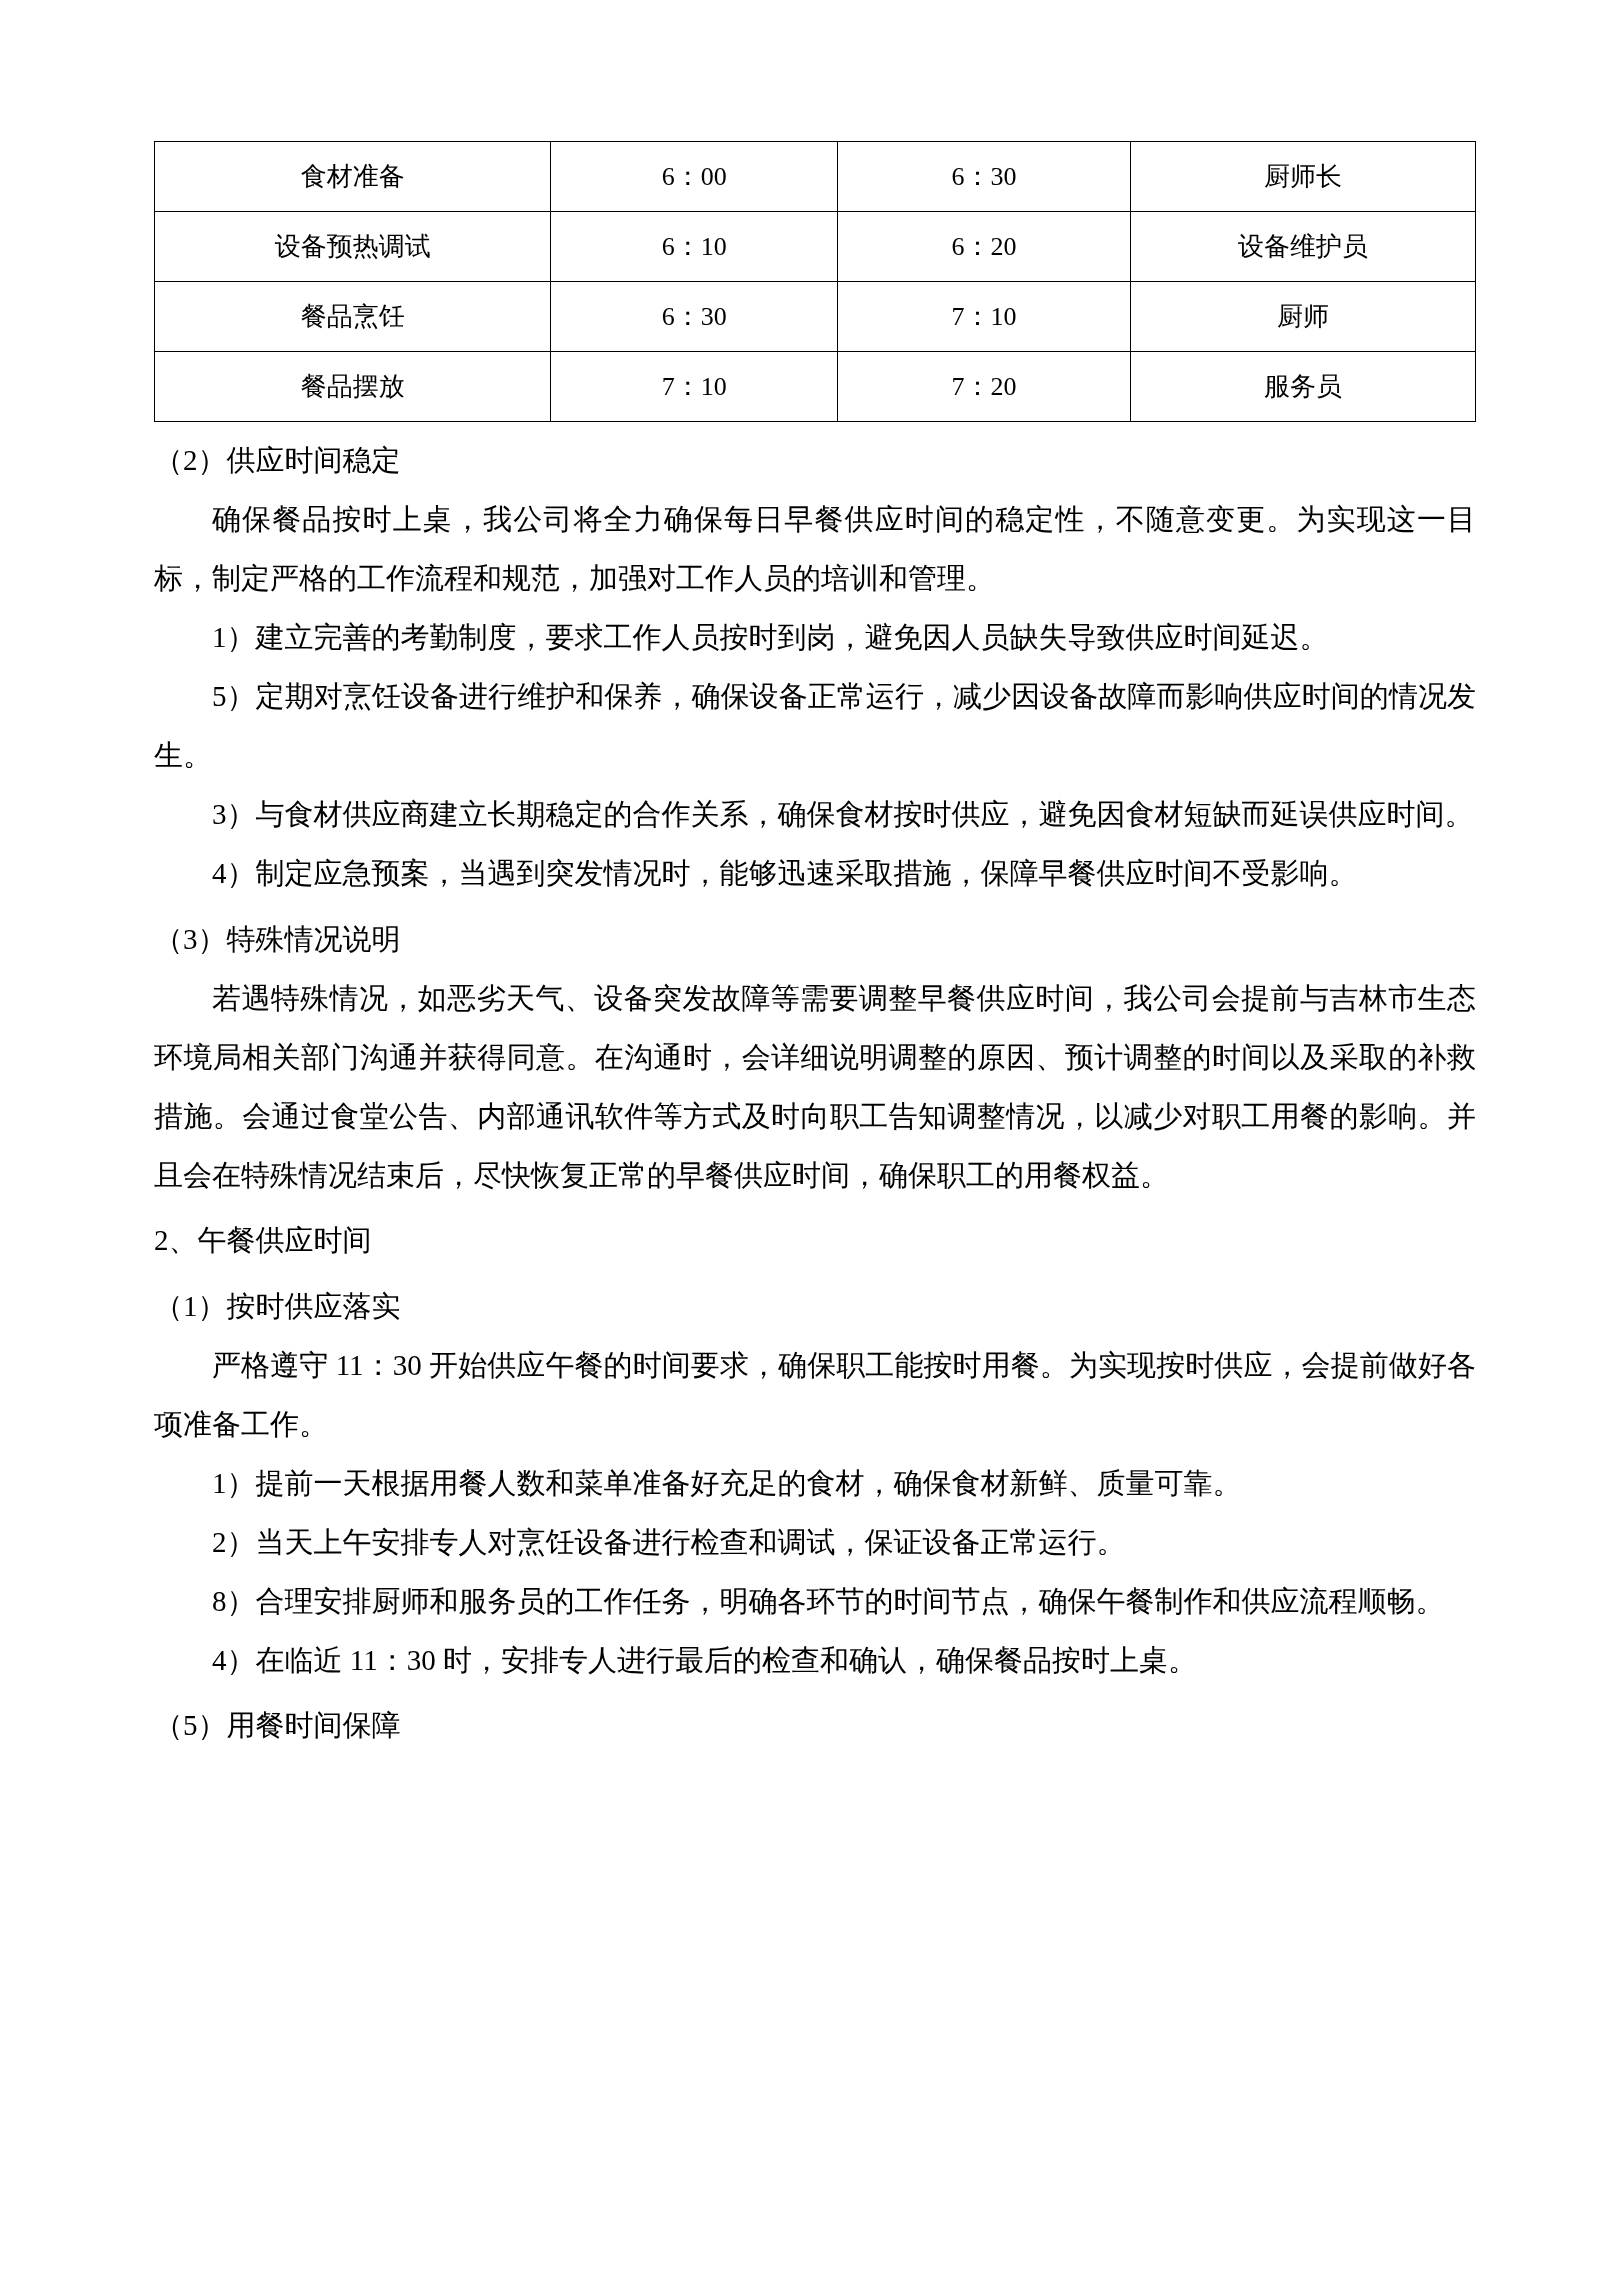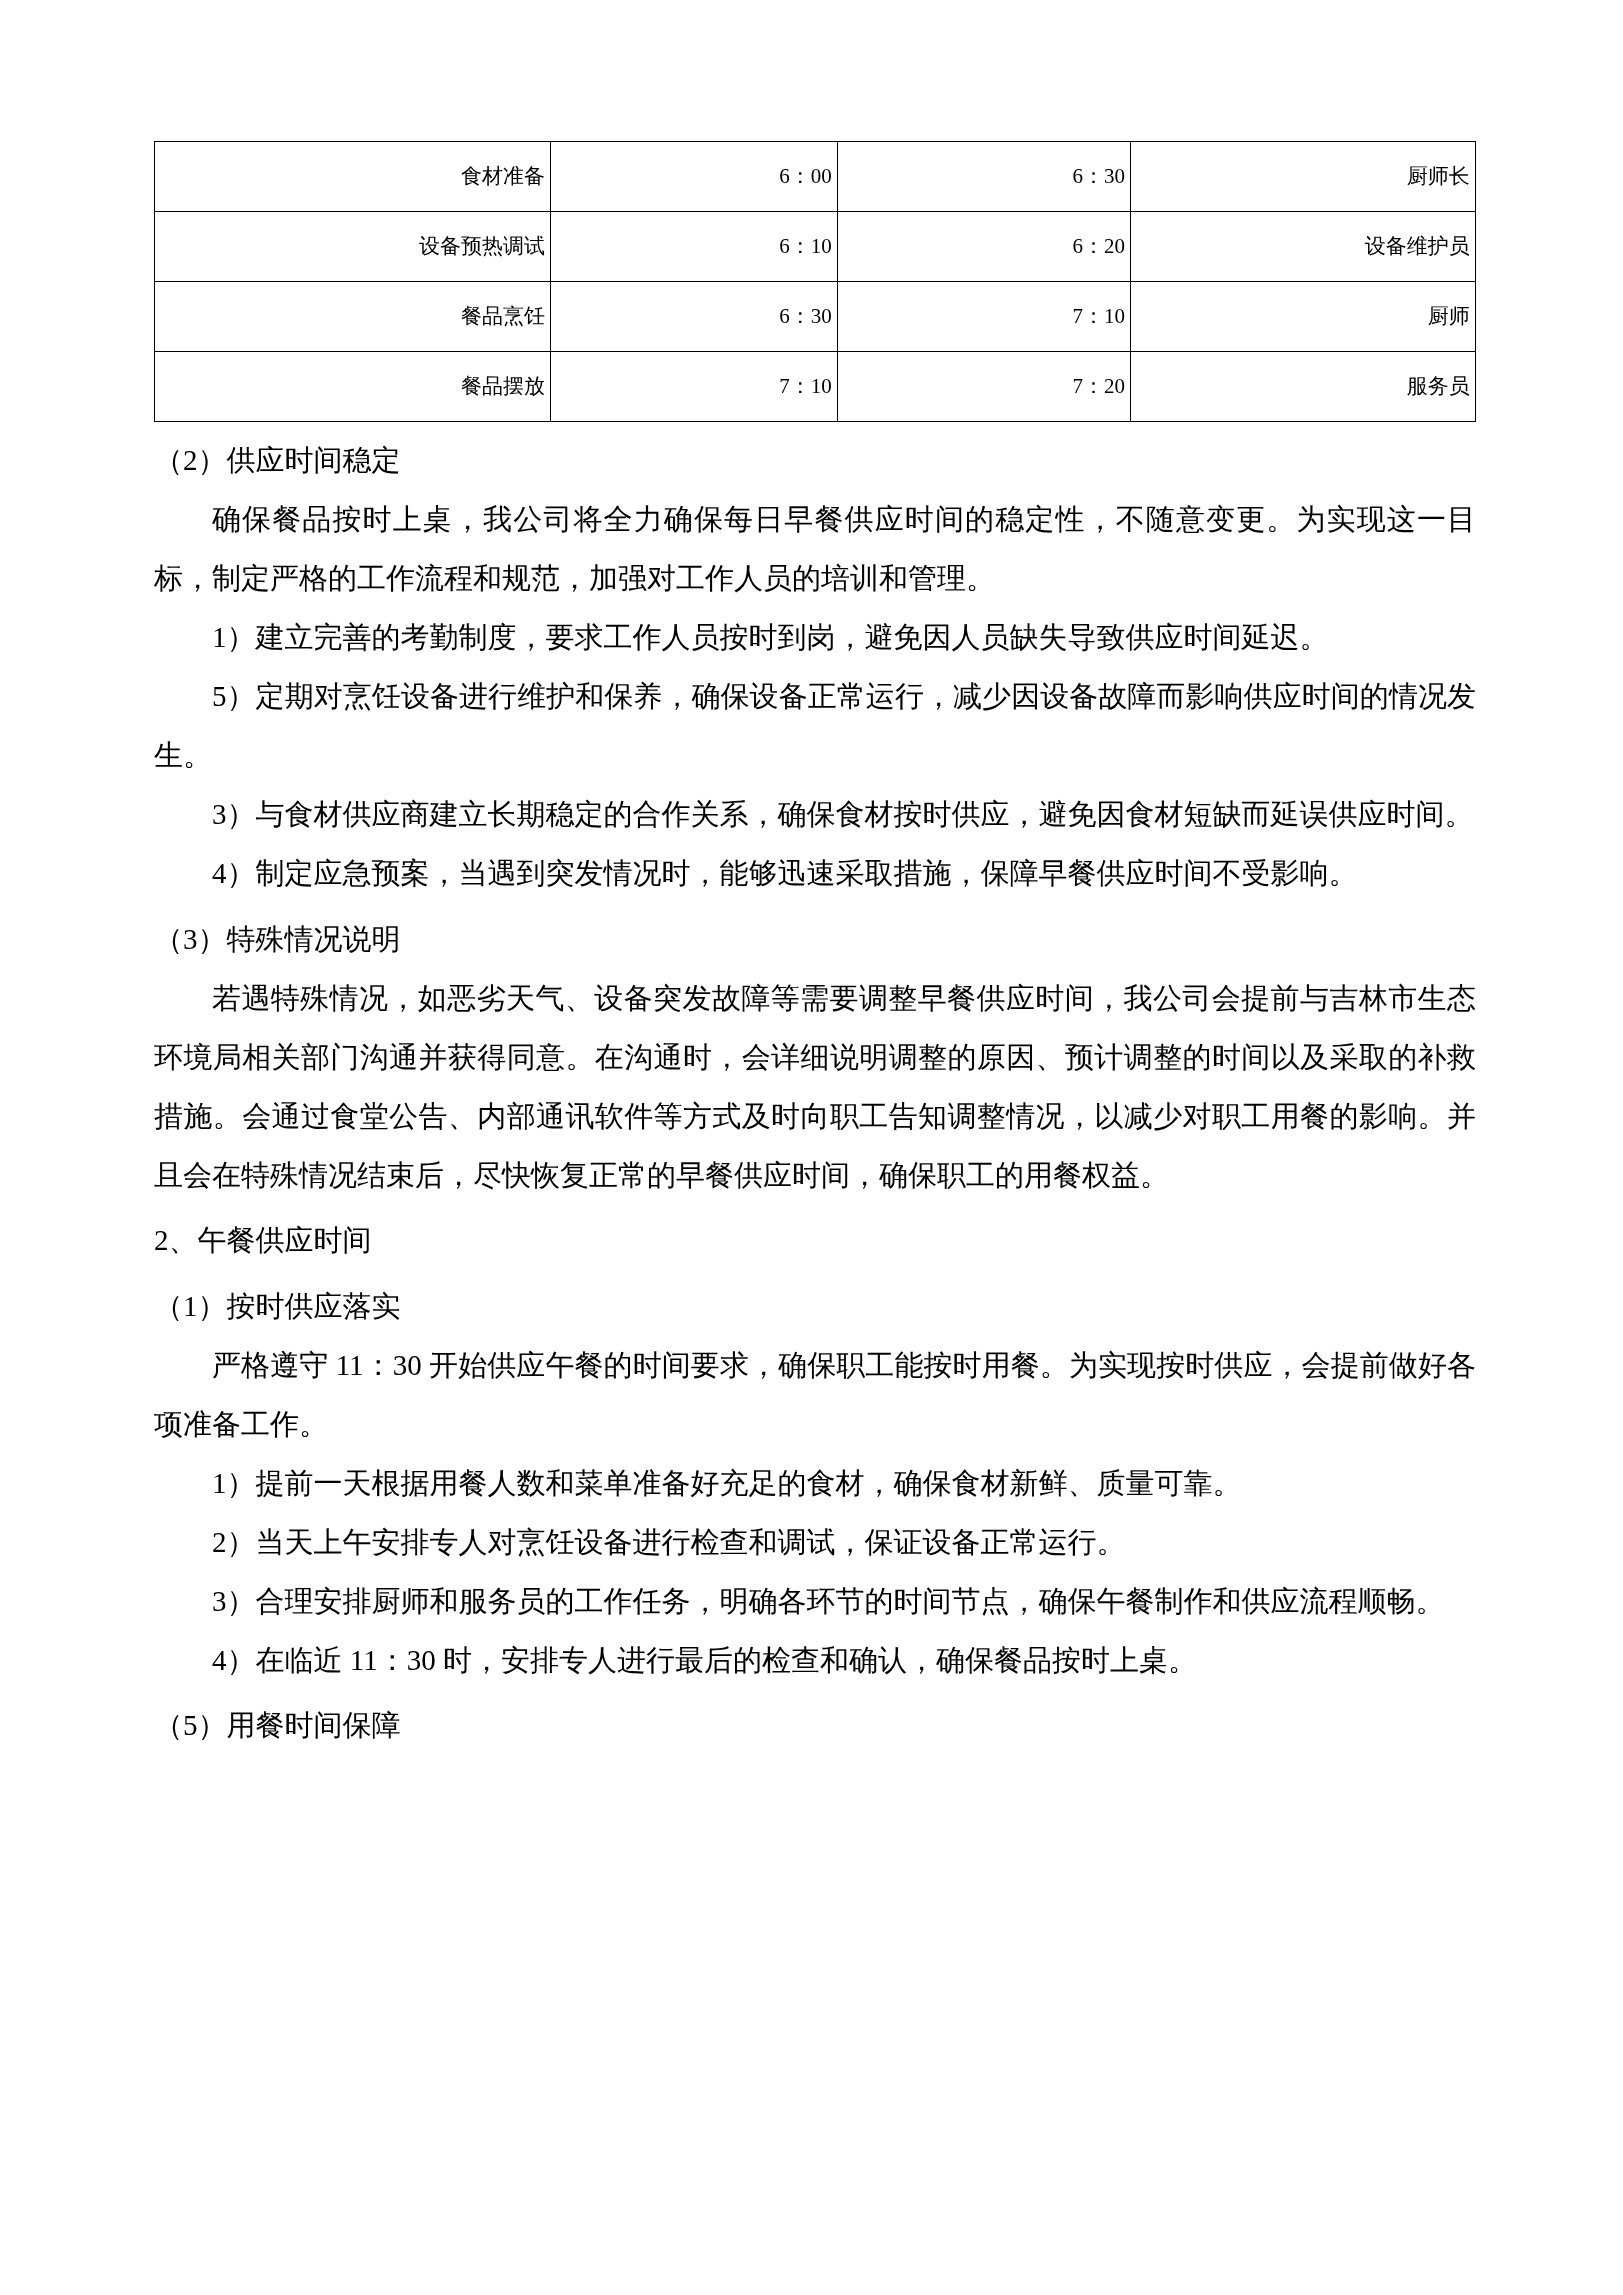--- a/index.html
+++ b/index.html
@@ -16,23 +16,23 @@
     line-height: 59px;
   }
   table.schedule {
     width: 100%;
     border-collapse: collapse;
     table-layout: fixed;
   }
   table.schedule td {
     border: 1.3px solid #000000;
     height: 70px;
-    text-align: right;
+    text-align: center;
     vertical-align: middle;
-    font-size: 21px;
+    font-size: 26px;
     line-height: 1.2;
     padding: 2.6px 5.2px;
   }
   col.c1 { width: 30%; }
   col.c2 { width: 21.7%; }
   col.c3 { width: 22.2%; }
   col.c4 { width: 26.1%; }
   .para {
     text-indent: 2em;
     text-align: justify;
@@ -92,20 +92,20 @@
     <div class="para">4）制定应急预案，当遇到突发情况时，能够迅速采取措施，保障早餐供应时间不受影响。</div>
 
     <div class="heading">（3）特殊情况说明</div>
     <div class="para">若遇特殊情况，如恶劣天气、设备突发故障等需要调整早餐供应时间，我公司会提前与吉林市生态环境局相关部门沟通并获得同意。在沟通时，会详细说明调整的原因、预计调整的时间以及采取的补救措施。会通过食堂公告、内部通讯软件等方式及时向职工告知调整情况，以减少对职工用餐的影响。并且会在特殊情况结束后，尽快恢复正常的早餐供应时间，确保职工的用餐权益。</div>
 
     <div class="heading">2、午餐供应时间</div>
     <div class="heading">（1）按时供应落实</div>
     <div class="para">严格遵守 11：30 开始供应午餐的时间要求，确保职工能按时用餐。为实现按时供应，会提前做好各项准备工作。</div>
     <div class="para">1）提前一天根据用餐人数和菜单准备好充足的食材，确保食材新鲜、质量可靠。</div>
     <div class="para">2）当天上午安排专人对烹饪设备进行检查和调试，保证设备正常运行。</div>
-    <div class="para">3）合理安排厨师和服务员的工作任务，明确各环节的时间节点，确保午餐制作和供应流程顺畅。</div>
+    <div class="para">8）合理安排厨师和服务员的工作任务，明确各环节的时间节点，确保午餐制作和供应流程顺畅。</div>
     <div class="para">4）在临近 11：30 时，安排专人进行最后的检查和确认，确保餐品按时上桌。</div>
 
     <div class="heading">（5）用餐时间保障</div>
   </div>
 
 </div>
 
 
 </body></html>

